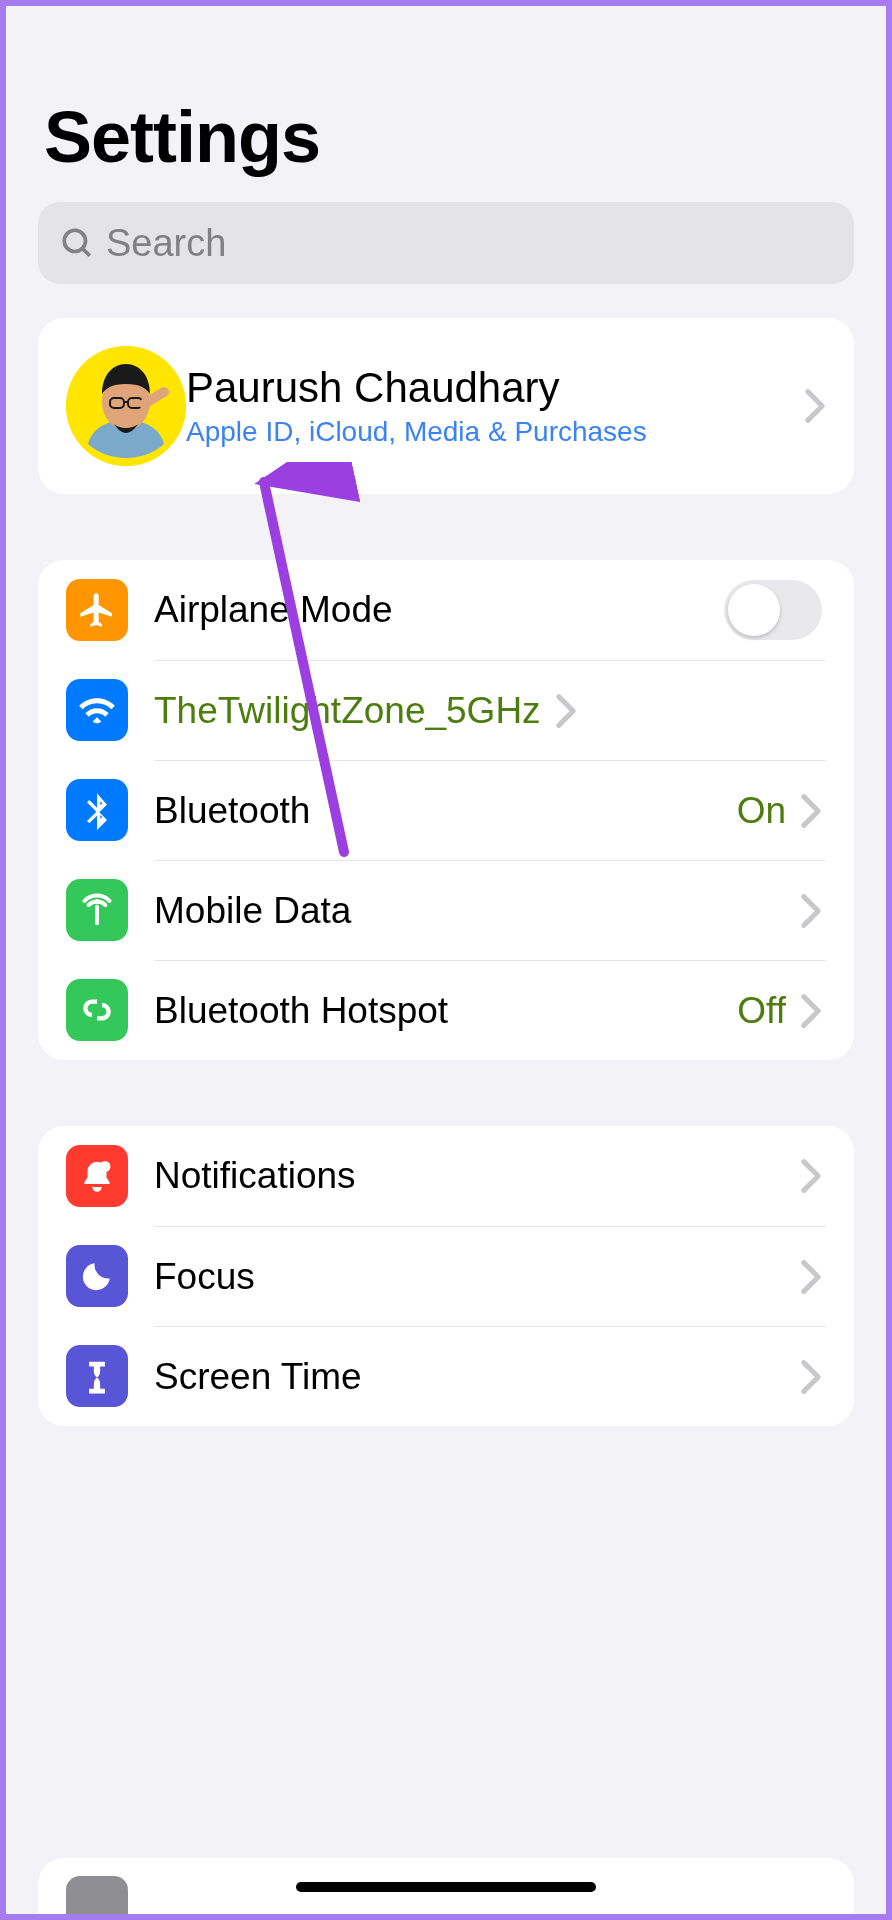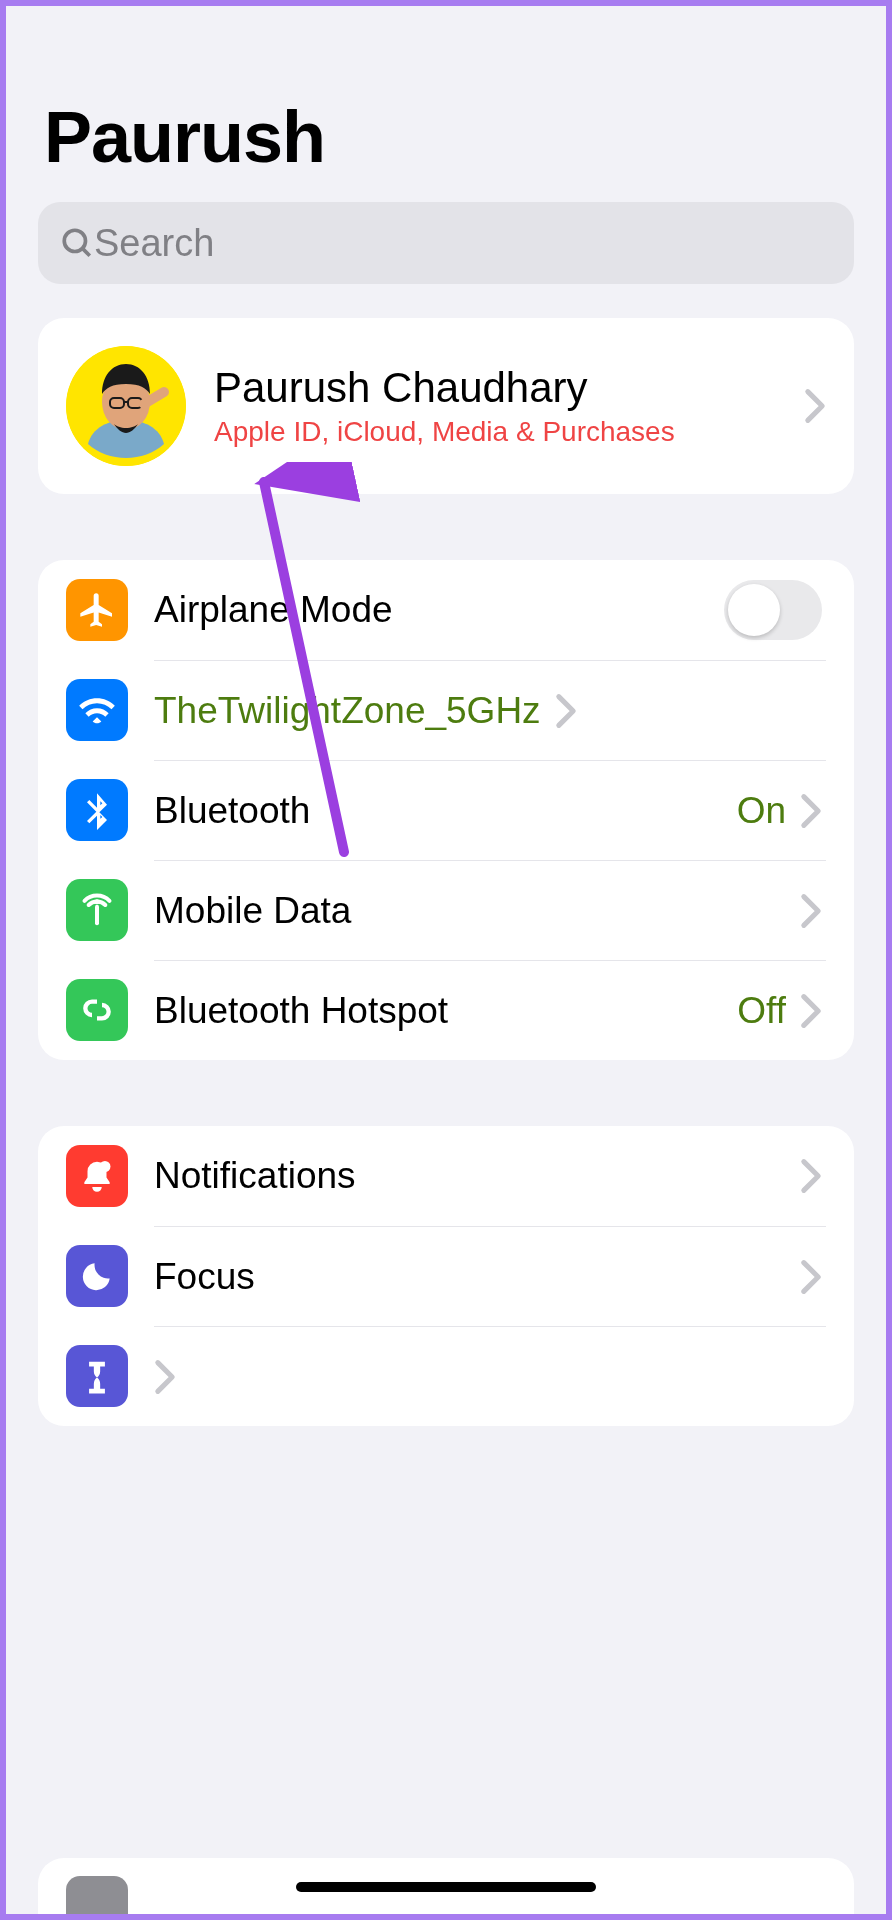--- a/index.html
+++ b/index.html
@@ -60,20 +60,21 @@
 
   
   .search-bar {
     margin: 10px 32px 0;
     background: #e3e3e8;
     border-radius: 22px;
     height: 82px;
     display: flex;
     align-items: center;
     padding: 0 22px;
+    gap: 12px;
   }
   .search-placeholder {
     color: #808085;
     font-size: 38px;
   }
 
   
   .group {
     margin: 38px 32px 0;
     background: #fff;
@@ -99,21 +100,20 @@
     height: 38px;
     background: #8e8e93;
     border-radius: 14px 14px 0 0;
   }
 
   
   .profile-row {
     display: flex;
     align-items: center;
     padding: 28px 28px 28px 28px;
-    gap: 28px;
   }
   .avatar {
     width: 120px;
     height: 120px;
     border-radius: 60px;
     background: #ffe500;
     display: flex;
     align-items: flex-end;
     justify-content: center;
     overflow: hidden;
@@ -121,21 +121,21 @@
   }
   .profile-text { flex: 1 1 auto; }
   .profile-name {
     font-size: 42px;
     font-weight: 500;
     color: #000;
     margin-bottom: 4px;
   }
   .profile-sub {
     font-size: 28px;
-    color: #ef4444;
+    color: #3b82f6;
   }
   .chevron {
     color: #c7c7cc;
     flex: 0 0 auto;
   }
 
   
   .row {
     display: flex;
     align-items: center;
@@ -212,21 +212,21 @@
 
   .group.second { margin-top: 66px; }
   .group.third  { margin-top: 66px; }
 </style>
 </head>
 <body>
 
 <div class="device-frame">
 
 
-  <h1 class="page-title">Paurush</h1>
+  <h1 class="page-title">Settings</h1>
 
   <div class="search-bar">
     <svg width="34" height="34" viewBox="0 0 24 24" fill="none" stroke="#808085" stroke-width="2.6">
       <circle cx="10.5" cy="10.5" r="7.5"></circle>
       <line x1="21" y1="21" x2="16" y2="16"></line>
     </svg>
     <span class="search-placeholder">Search</span>
   </div>
 
   <div class="group first">
@@ -362,20 +362,21 @@
       </div>
     </div>
 
     <div class="row">
       <div class="row-icon ic-indigo">
         <svg width="38" height="38" viewBox="0 0 24 24" fill="#fff">
             <path d="M7 3h10v3h-3v3a5 5 0 0 1-2 4 5 5 0 0 1 2 4v3h3v3H7v-3h3v-3a5 5 0 0 1 2-4 5 5 0 0 1-2-4V6H7V3z"></path>
           </svg>
       </div>
       <div class="row-body">
+        <div class="row-label">Screen Time</div>
         <svg class="chevron" width="22" height="36" viewBox="0 0 12 20" fill="none" stroke="#c7c7cc" stroke-width="2.8" stroke-linecap="round" stroke-linejoin="round">
             <path d="M2 2l8 8-8 8"></path>
           </svg>
       </div>
     </div>
 
   </div>
 
   <div class="group peek">
     <div class="peek-icon"></div>

